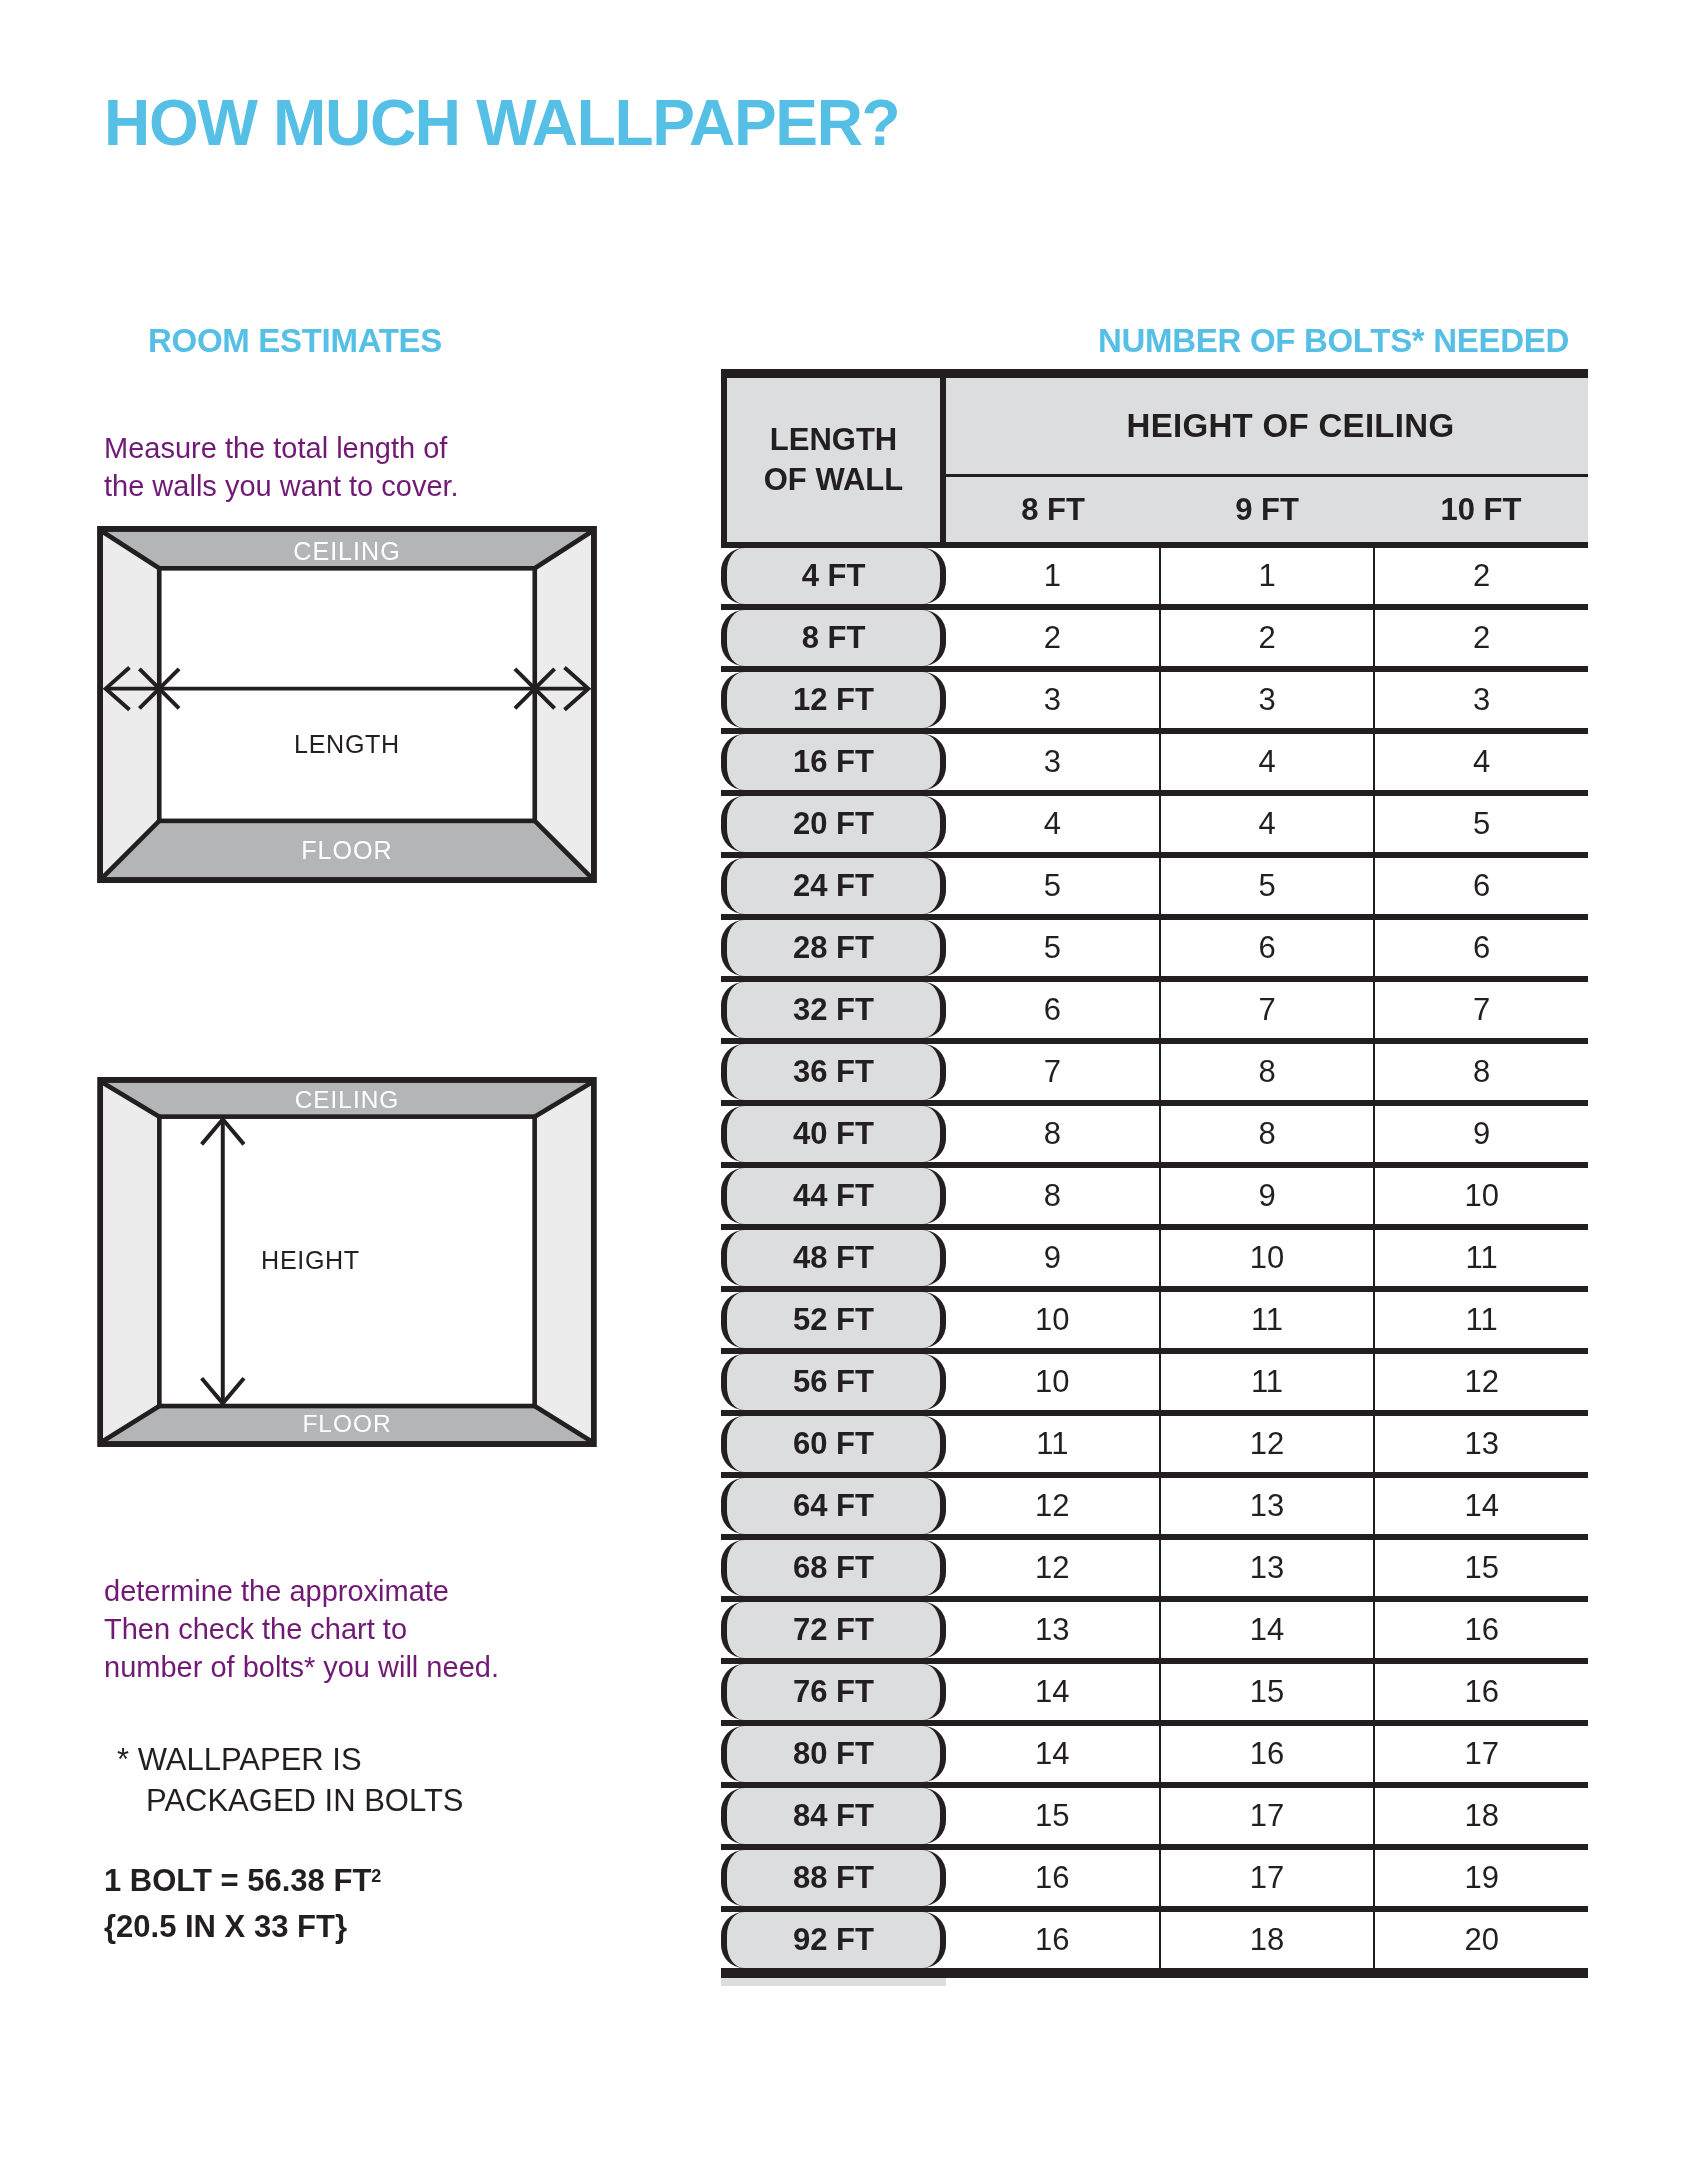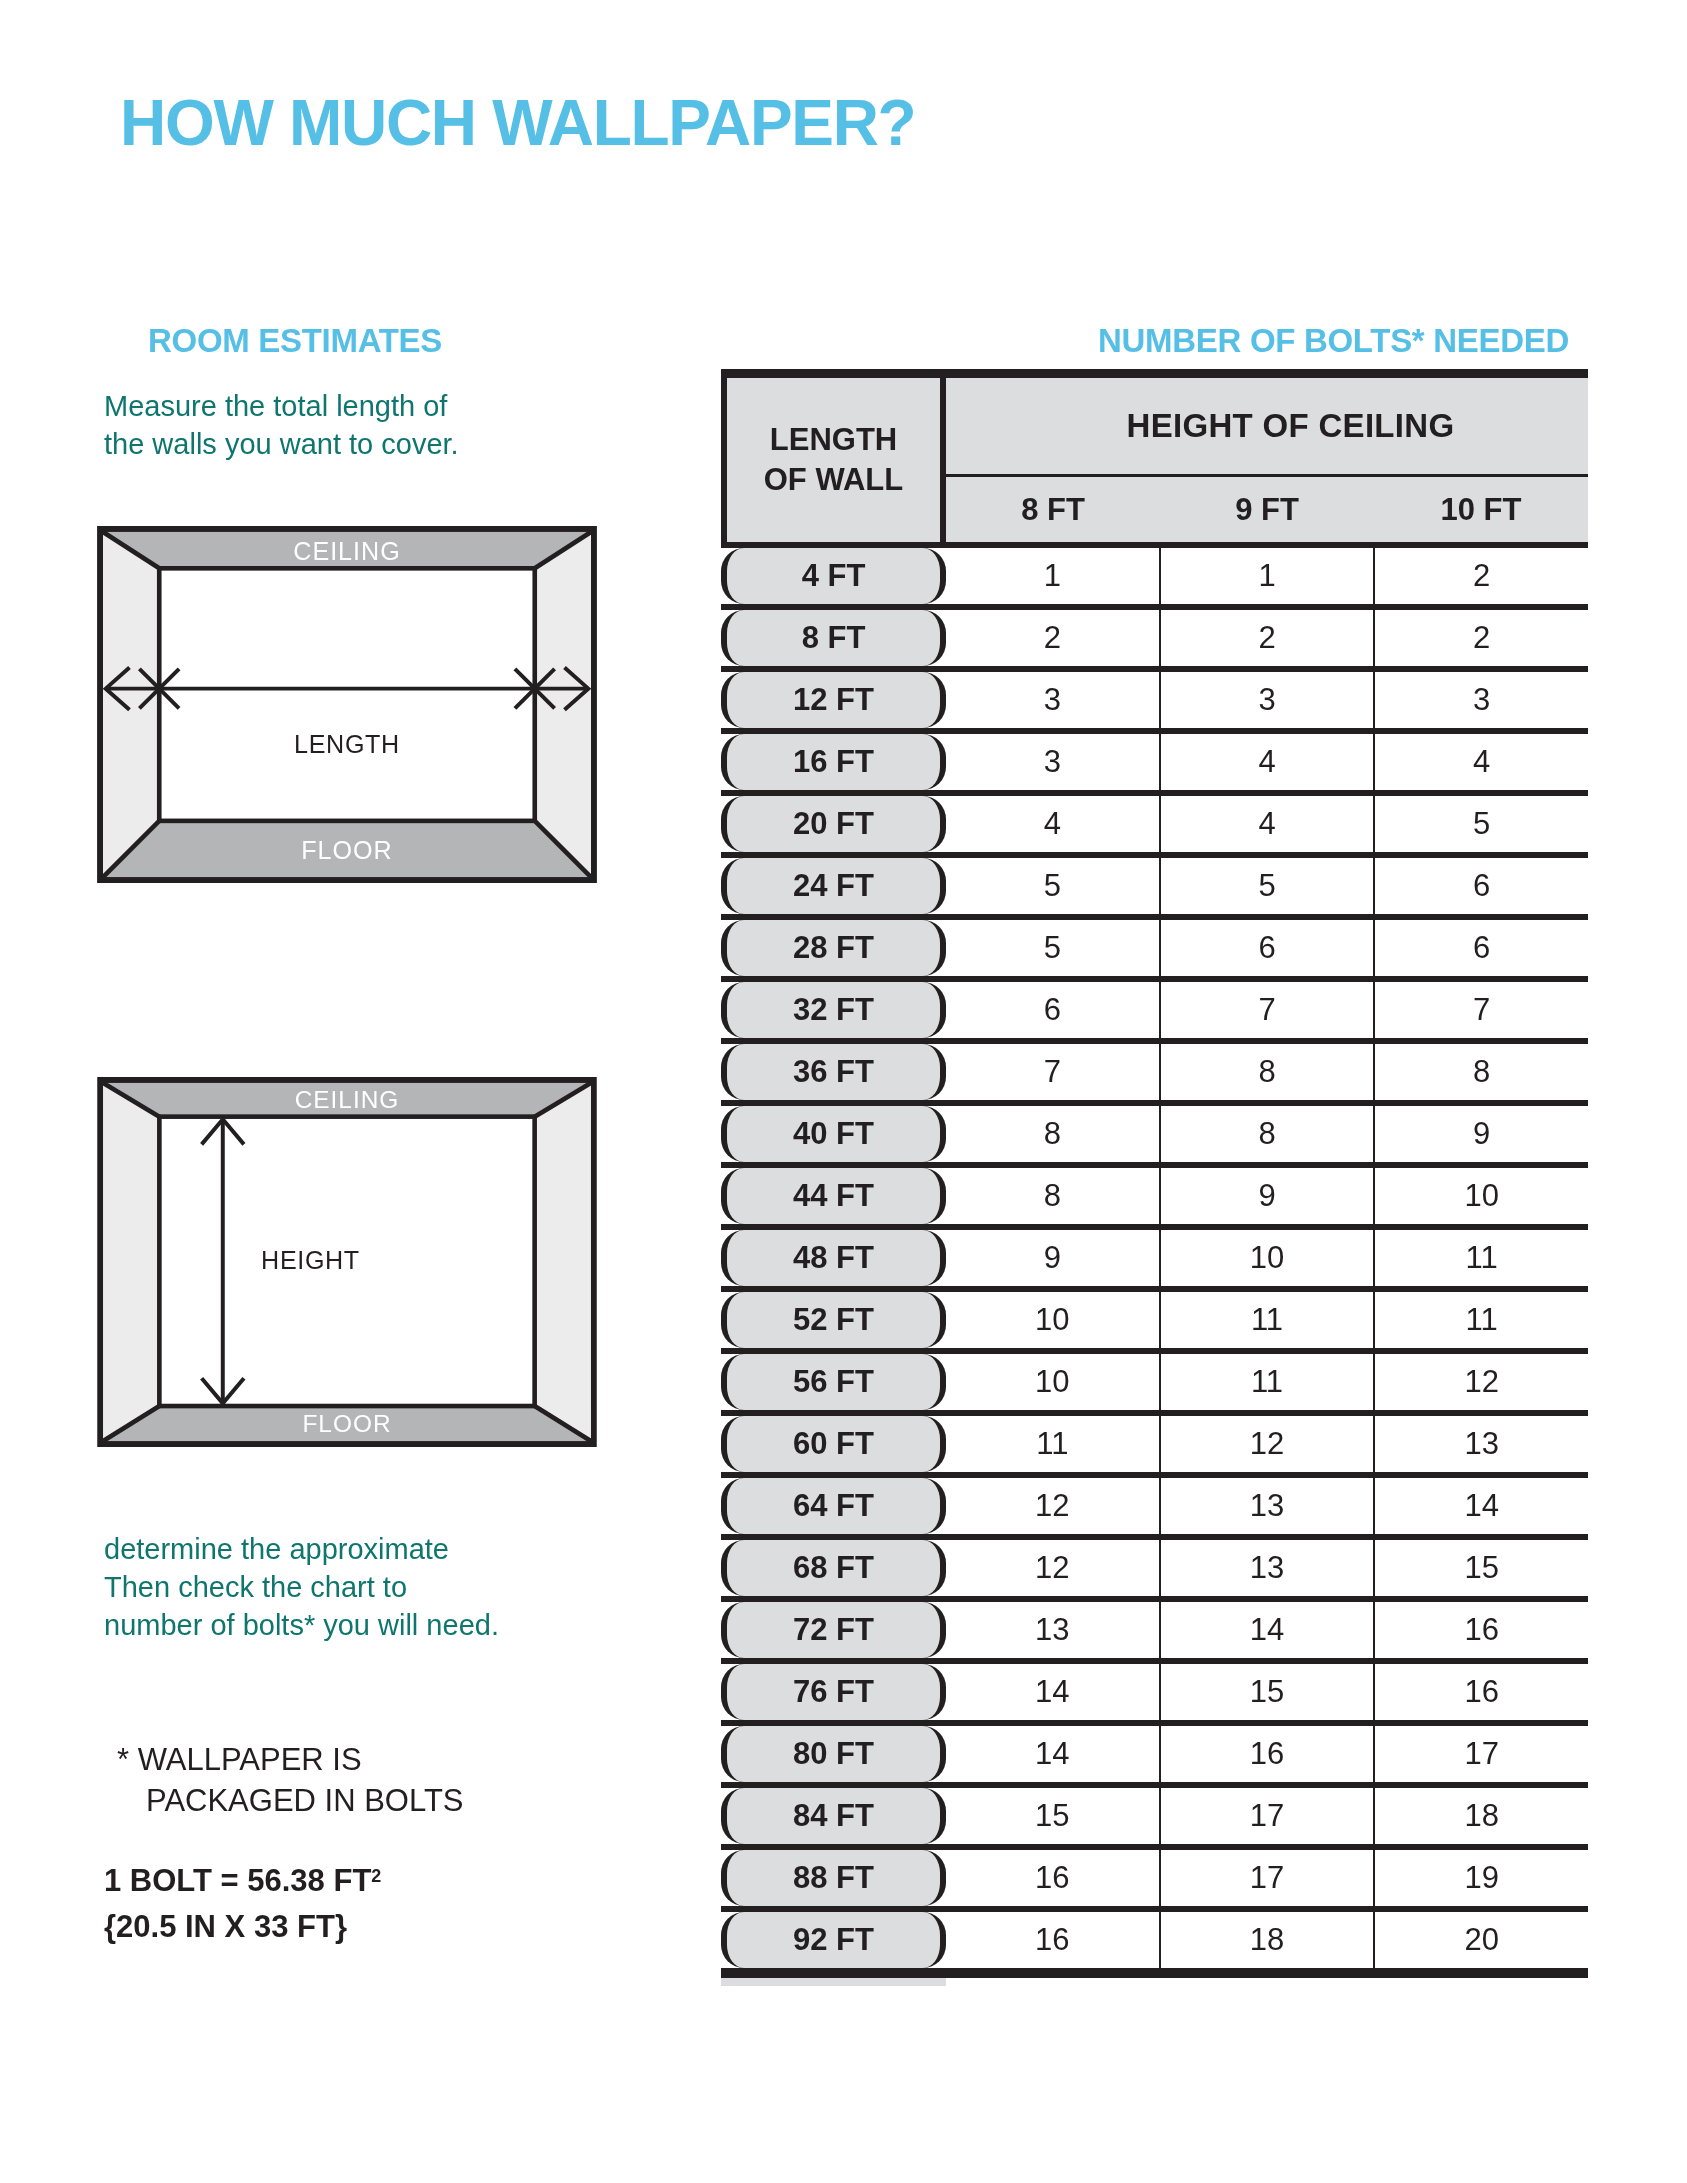--- a/index.html
+++ b/index.html
@@ -3,30 +3,30 @@
 <meta charset="utf-8">
 <style>
   * { margin:0; padding:0; box-sizing:border-box; }
   html,body { background:#ffffff; }
   body { width:1687px; height:2183px; font-family:"Liberation Sans", sans-serif; color:#231f20; }
   .page { position:relative; width:1687px; height:2183px; background:#ffffff; overflow:hidden; }
 
   .page-title {
     position:absolute; left:104px; top:86px;
     font-size:64px; font-weight:bold; letter-spacing:-1.3px;
-    color:#55bfe5; white-space:nowrap;margin-left:16px;
+    color:#55bfe5; white-space:nowrap;
   }
   .section-heading {
     font-size:33px; font-weight:bold; letter-spacing:-0.3px;
     color:#55bfe5; white-space:nowrap;
   }
   .room-heading { position:absolute; left:104px; top:322px;margin-left:44px; }
   .table-heading { position:absolute; left:702px; top:322px; width:867px; text-align:right; }
 
-  .para { position:absolute; left:104px; font-size:29px; line-height:38px; color:#0f766e; }
+  .para { position:absolute; left:104px; font-size:29px; line-height:38px; color:#701a75;margin-top:42px; }
   .para-1 { top:387px; }
   .para-2 { top:945px; }
   .para-3 { top:1530px; }
 
   .footnote { position:absolute; left:117px; top:1739px; font-size:31px; font-weight:normal; line-height:41px; }
   .footnote .indent { padding-left:29px; }
   .boltspec { position:absolute; left:104px; top:1860px; font-size:31px; font-weight:bold; line-height:41px; }
   .boltspec sup { font-size:58%; vertical-align:baseline; position:relative; top:-0.5em; }
 
   .diagram { position:absolute; left:97px; }

